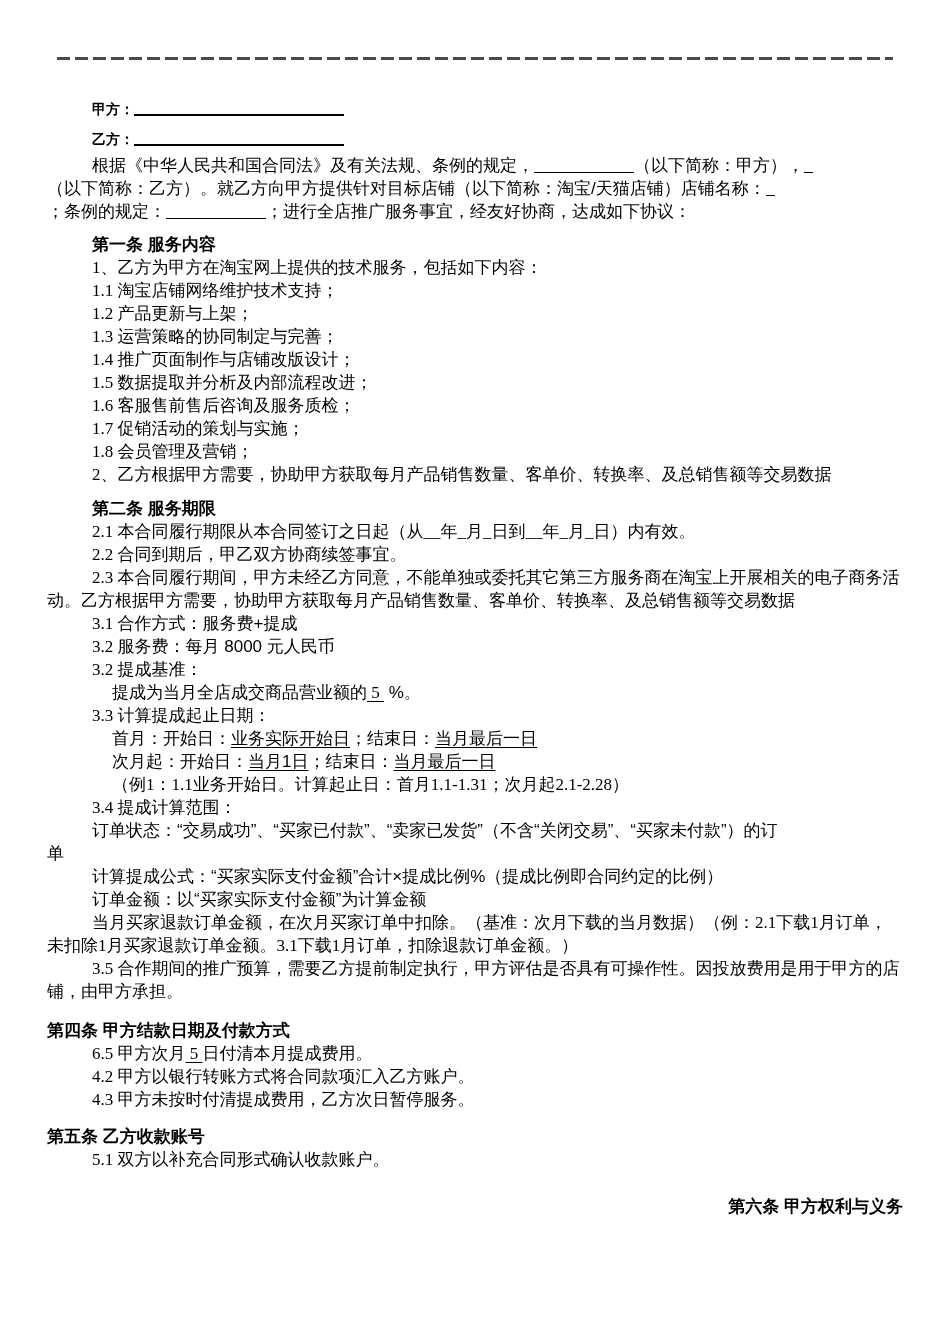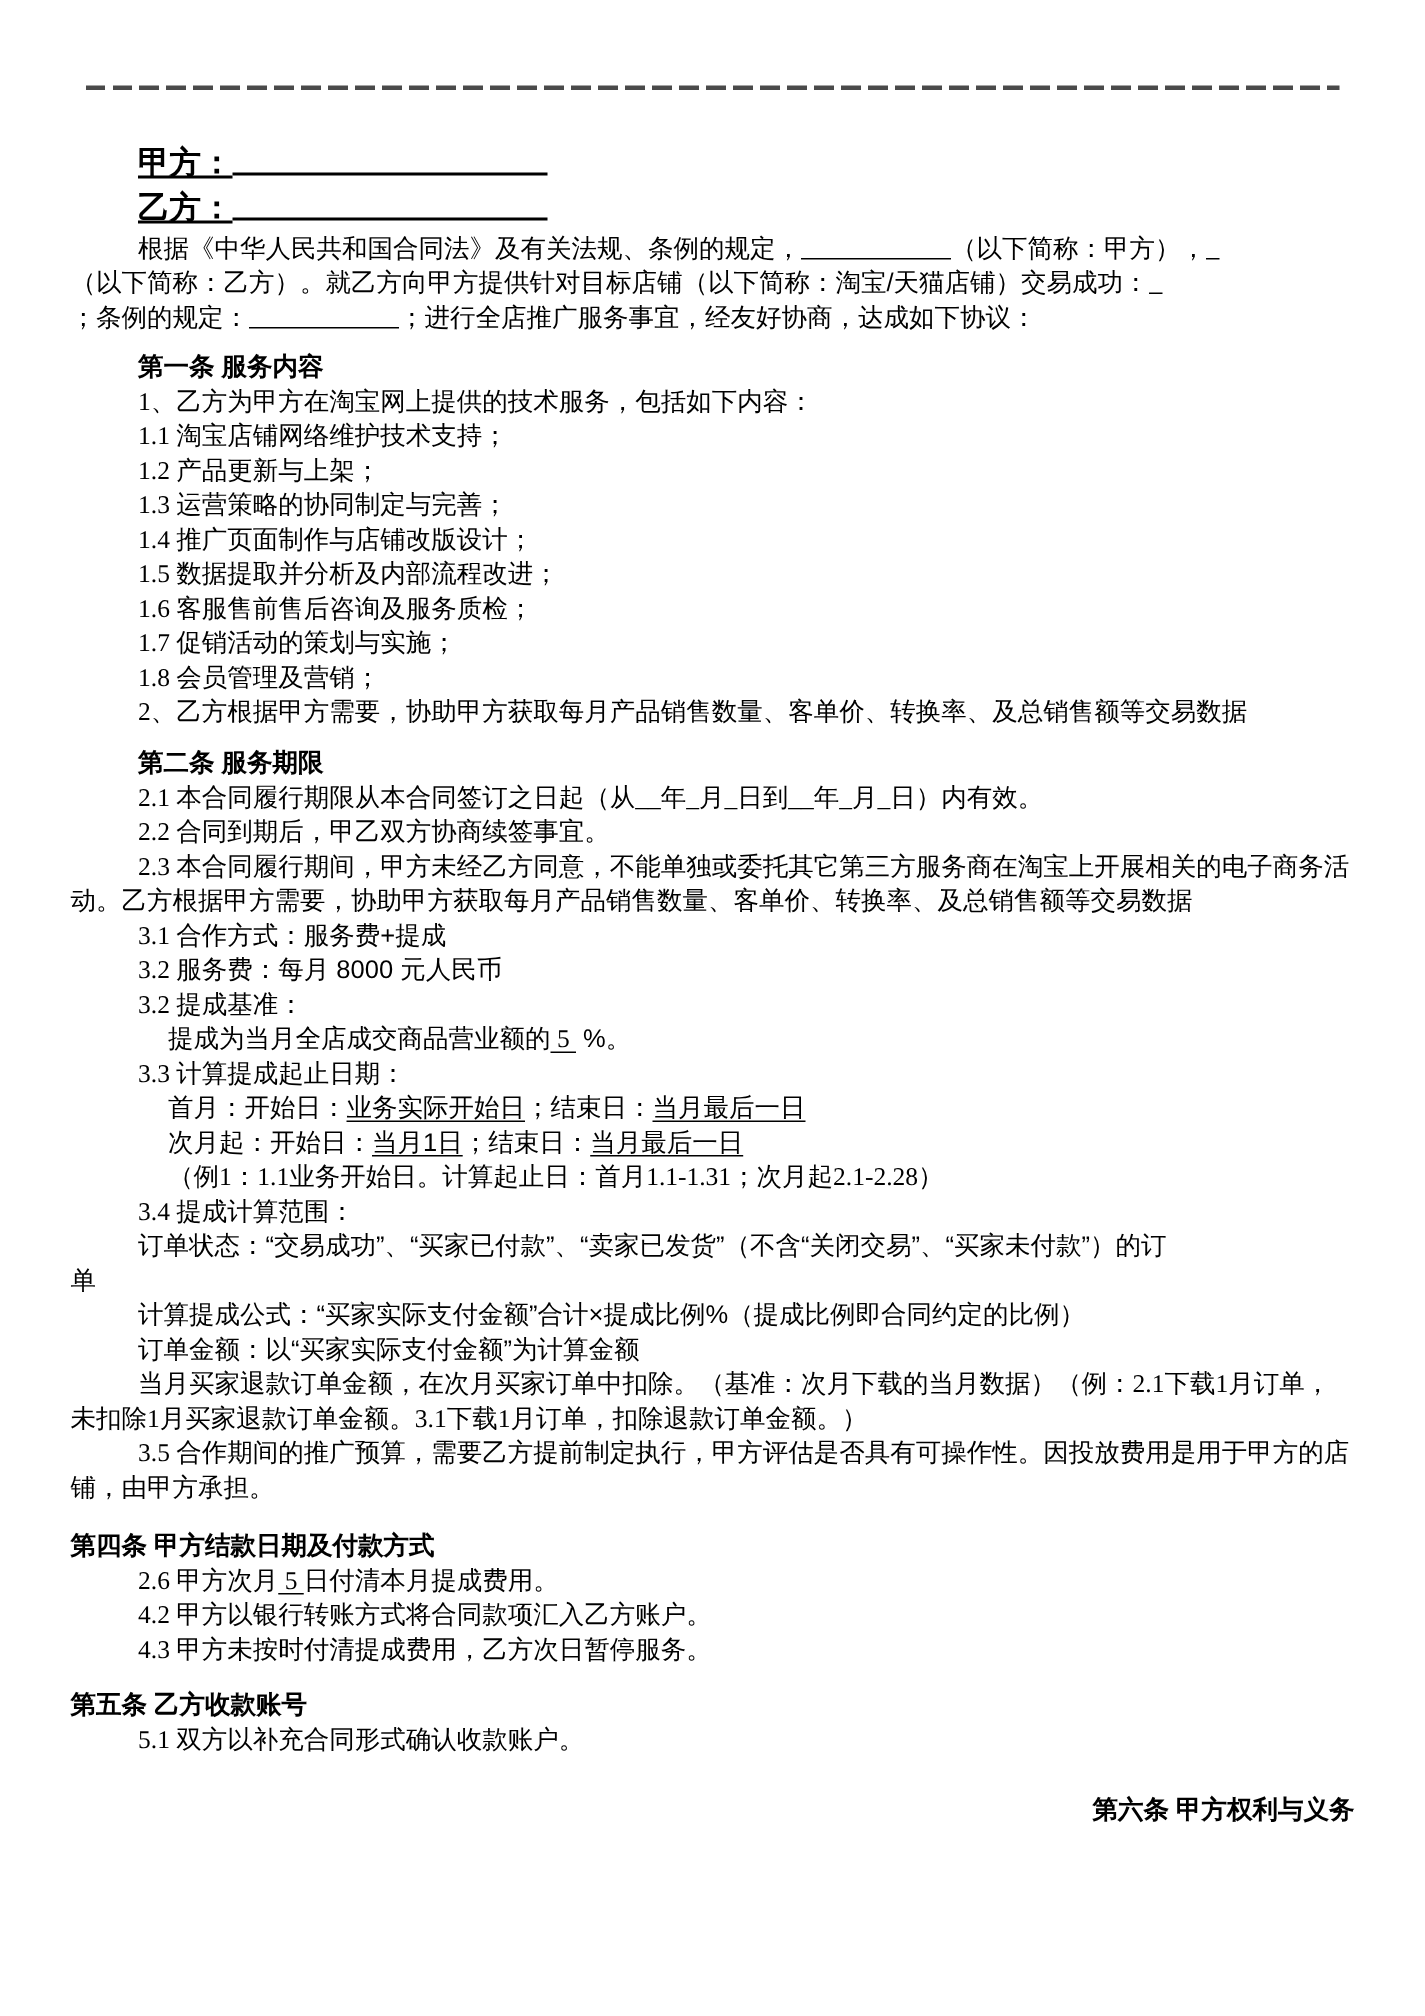--- a/index.html
+++ b/index.html
@@ -8,21 +8,21 @@
     font-family:"Liberation Sans",sans-serif;
     font-size:17px;color:#000;
     -webkit-font-smoothing:antialiased;
   }
   .page{padding:57px 47px 0 47px;box-sizing:border-box;}
   .divider{
     height:3px;margin:0 10px 34px 10px;
     background:repeating-linear-gradient(90deg,#4a4a4a 0 13px,transparent 13px 18px);
   }
   .ln{line-height:23px;white-space:pre;}
-  .ln.party{line-height:30px;font-size:21px;text-decoration:underline;}
+  .ln.party{line-height:30px;font-size:14px;}
   .ind{padding-left:45px;}
   .ind2{padding-left:65px;}
   .head{font-weight:bold;}
   .srf{font-family:"Liberation Serif","Liberation Sans",serif;}
   .b{font-weight:bold;}
   .u{text-decoration:underline;text-underline-offset:3px;}
   .sf{font-family:"Liberation Serif","Liberation Sans",serif;}
   .blank{
     display:inline-block;height:15px;
     border-bottom:1.5px solid #000;
@@ -32,21 +32,21 @@
 </style>
 </head>
 <body>
 
 <div class="page">
   <div class="divider"></div>
   <div id="doc">
       <div class="ln ind party"><span class="b">甲方：</span><span class="blank" style="width: 210px;"></span></div>
       <div class="ln ind party"><span class="b">乙方：</span><span class="blank" style="width: 210px;"></span></div>
       <div class="ln ind"><span class="">根据《中华人民共和国合同法》及有关法规、条例的规定，</span><span class="blank" style="width: 100px;"></span><span class="">（以下简称：甲方），</span><span class="blank" style="width: 9px;"></span></div>
-      <div class="ln flush"><span class="">（以下简称：乙方）。就乙方向甲方提供针对目标店铺（以下简称：淘宝/天猫店铺）交易成功：</span><span class="blank" style="width: 9px;"></span></div>
+      <div class="ln flush"><span class="">（以下简称：乙方）。就乙方向甲方提供针对目标店铺（以下简称：淘宝/天猫店铺）店铺名称：</span><span class="blank" style="width: 9px;"></span></div>
       <div class="ln flush"><span class="">；条例的规定：</span><span class="blank" style="width: 100px;"></span><span class="">；进行全店推广服务事宜，经友好协商，达成如下协议：</span></div>
       <div class="ln ind head" style="margin-top: 10px;"><span class="b">第一条 服务内容</span></div>
       <div class="ln ind"><span class="sf">1</span><span class="">、乙方为甲方在淘宝网上提供的技术服务，包括如下内容：</span></div>
       <div class="ln ind"><span class="sf">1.1 </span><span class="">淘宝店铺网络维护技术支持；</span></div>
       <div class="ln ind"><span class="sf">1.2 </span><span class="">产品更新与上架；</span></div>
       <div class="ln ind"><span class="sf">1.3 </span><span class="">运营策略的协同制定与完善；</span></div>
       <div class="ln ind"><span class="sf">1.4 </span><span class="">推广页面制作与店铺改版设计；</span></div>
       <div class="ln ind"><span class="sf">1.5 </span><span class="">数据提取并分析及内部流程改进；</span></div>
       <div class="ln ind"><span class="sf">1.6 </span><span class="">客服售前售后咨询及服务质检；</span></div>
       <div class="ln ind"><span class="sf">1.7 </span><span class="">促销活动的策划与实施；</span></div>
@@ -68,20 +68,20 @@
       <div class="ln ind"><span class="sf">3.4 </span><span class="">提成计算范围：</span></div>
       <div class="ln ind"><span class="">订单状态：“交易成功”、“买家已付款”、“卖家已发货”（不含“关闭交易”、“买家未付款”）的订</span></div>
       <div class="ln flush"><span class="">单</span></div>
       <div class="ln ind"><span class="">计算提成公式：“买家实际支付金额”合计×提成比例%（提成比例即合同约定的比例）</span></div>
       <div class="ln ind"><span class="">订单金额：以“买家实际支付金额”为计算金额</span></div>
       <div class="ln ind srf"><span class="">当月买家退款订单金额，在次月买家订单中扣除。（基准：次月下载的当月数据）（例：2.1下载1月订单，</span></div>
       <div class="ln flush srf"><span class="">未扣除1月买家退款订单金额。3.1下载1月订单，扣除退款订单金额。）</span></div>
       <div class="ln ind"><span class="sf">3.5 </span><span class="">合作期间的推广预算，需要乙方提前制定执行，甲方评估是否具有可操作性。因投放费用是用于甲方的店</span></div>
       <div class="ln flush"><span class="">铺，由甲方承担。</span></div>
       <div class="ln head" style="margin-top: 16px;"><span class="b">第四条 甲方结款日期及付款方式</span></div>
-      <div class="ln ind"><span class="sf">2.6 </span><span class="">甲方次月</span><span class="u sf"> 5 </span><span class="">日付清本月提成费用。</span></div>
+      <div class="ln ind"><span class="sf">6.5 </span><span class="">甲方次月</span><span class="u sf"> 5 </span><span class="">日付清本月提成费用。</span></div>
       <div class="ln ind"><span class="sf">4.2 </span><span class="">甲方以银行转账方式将合同款项汇入乙方账户。</span></div>
       <div class="ln ind"><span class="sf">4.3 </span><span class="">甲方未按时付清提成费用，乙方次日暂停服务。</span></div>
       <div class="ln head" style="margin-top: 14px;"><span class="b">第五条 乙方收款账号</span></div>
       <div class="ln ind"><span class="sf">5.1 </span><span class="">双方以补充合同形式确认收款账户。</span></div>
       <div class="ln head" style="margin-top: 24px; text-align: right;"><span class="b">第六条 甲方权利与义务</span></div>
     </div>
 </div>
 
 </body></html>

